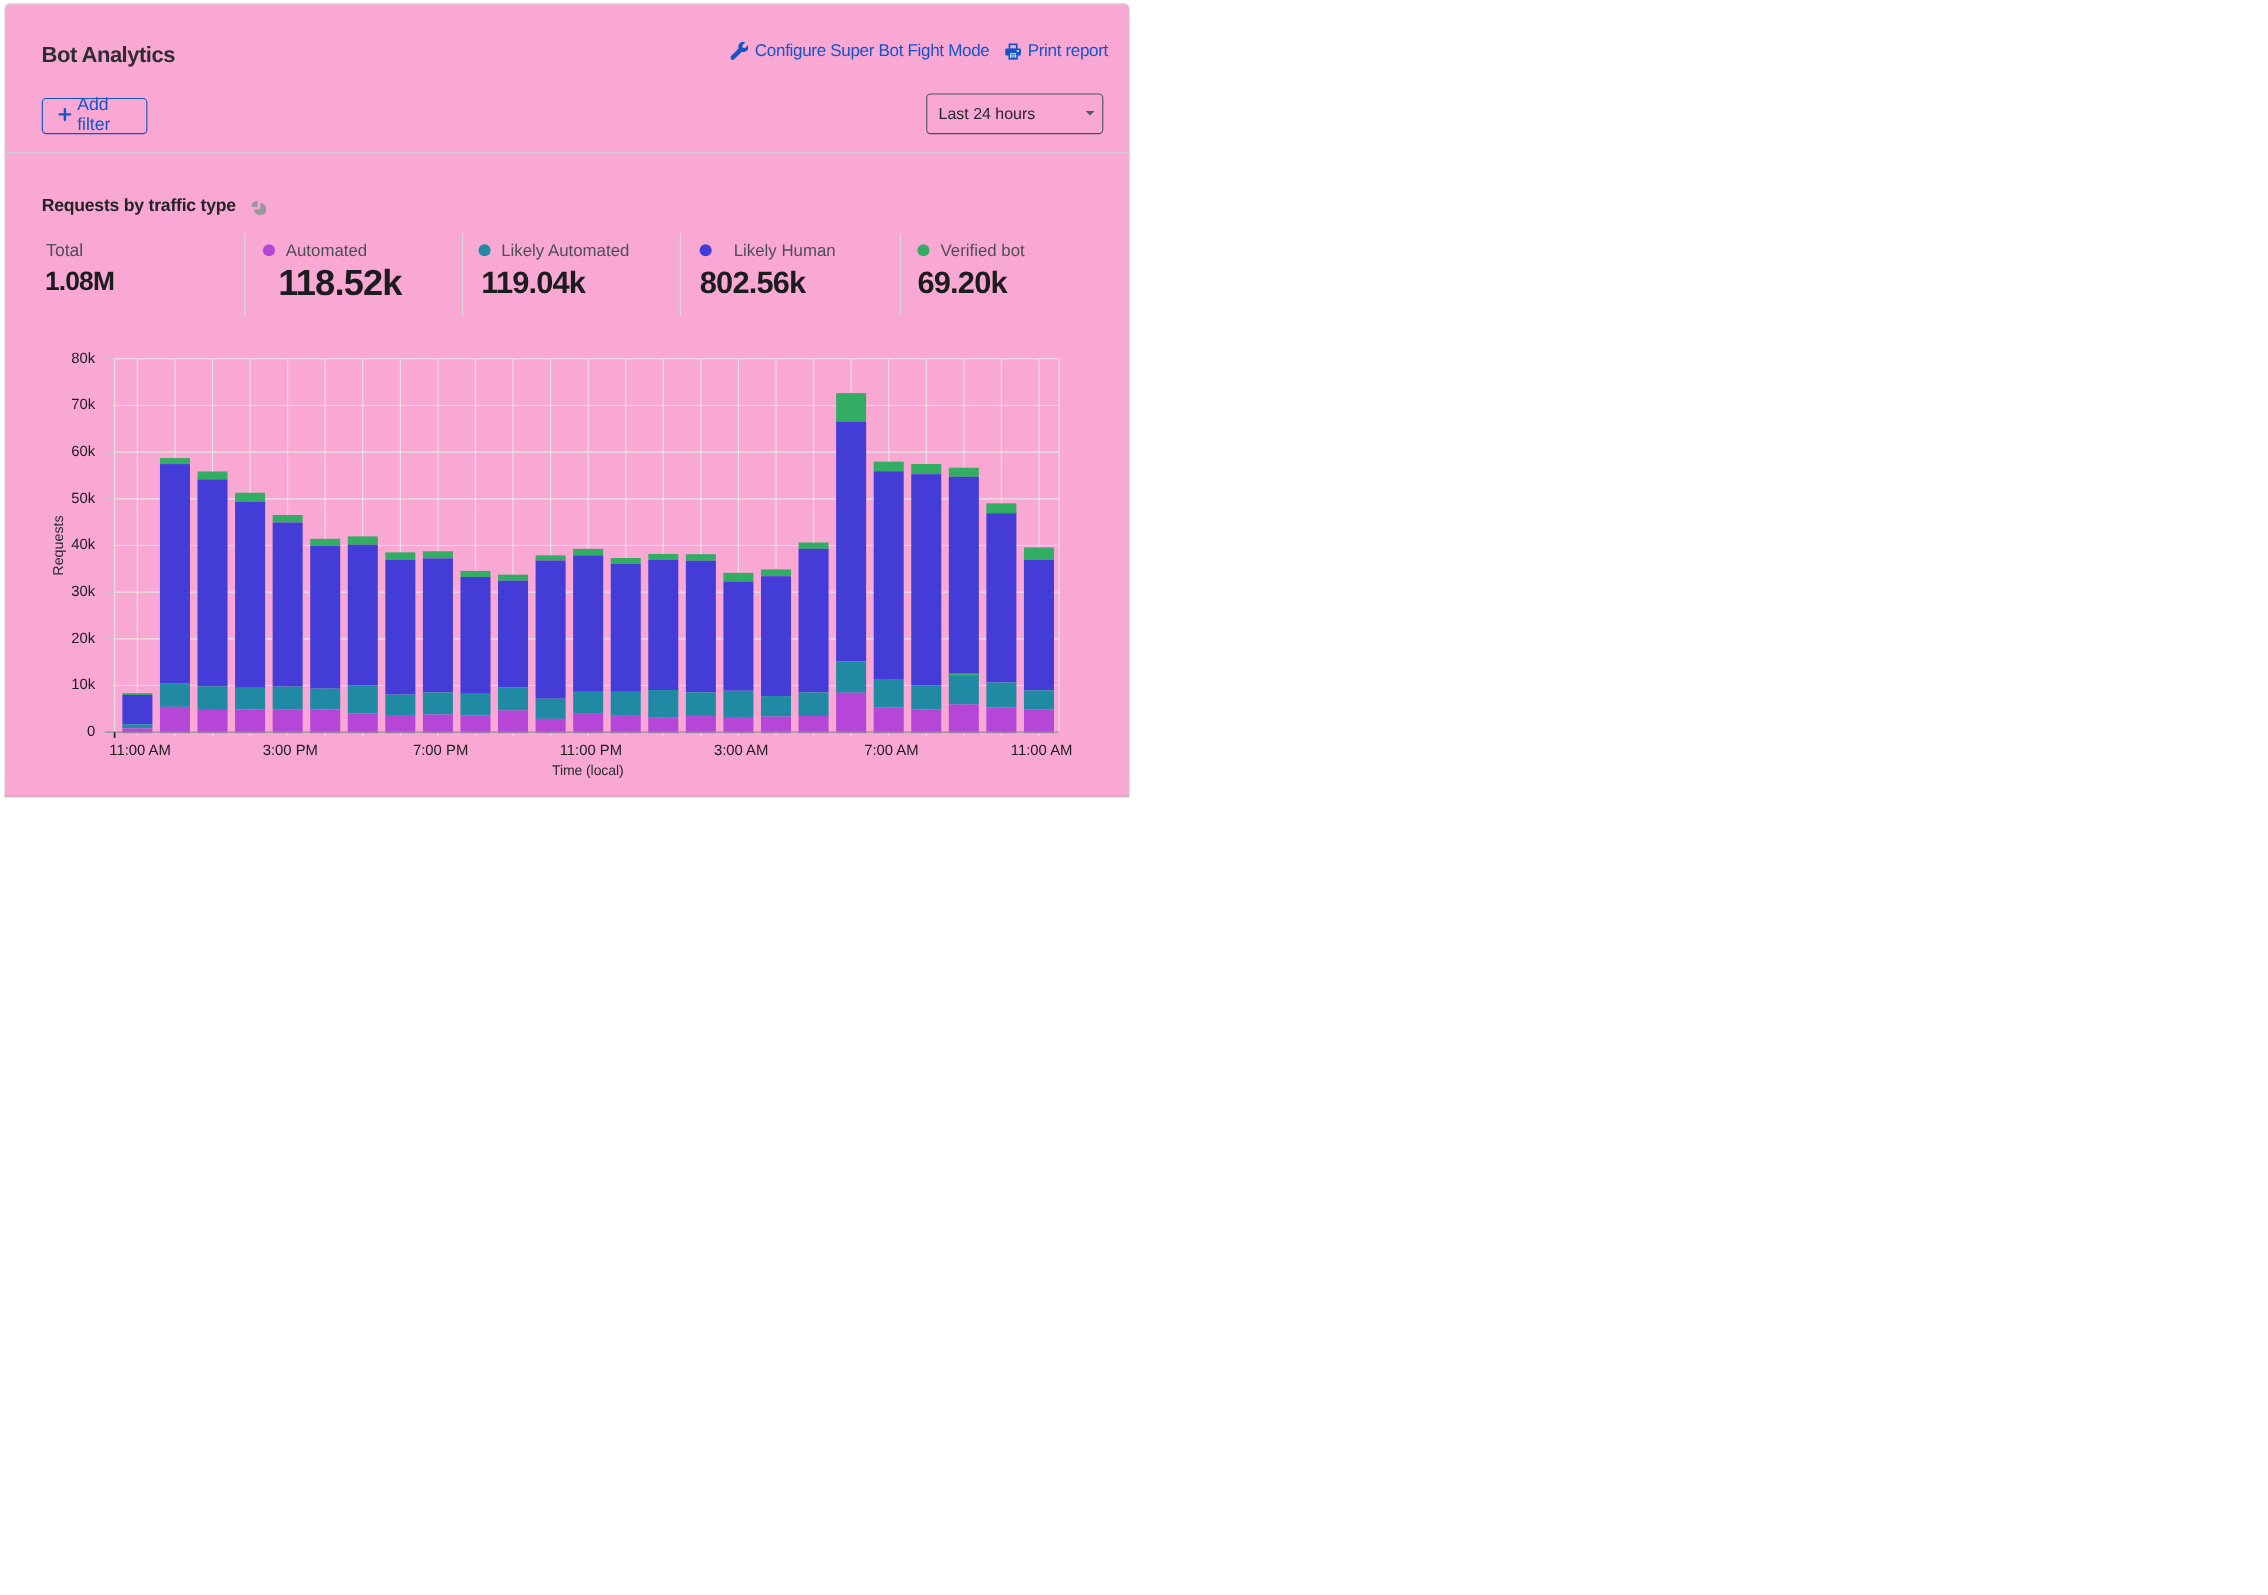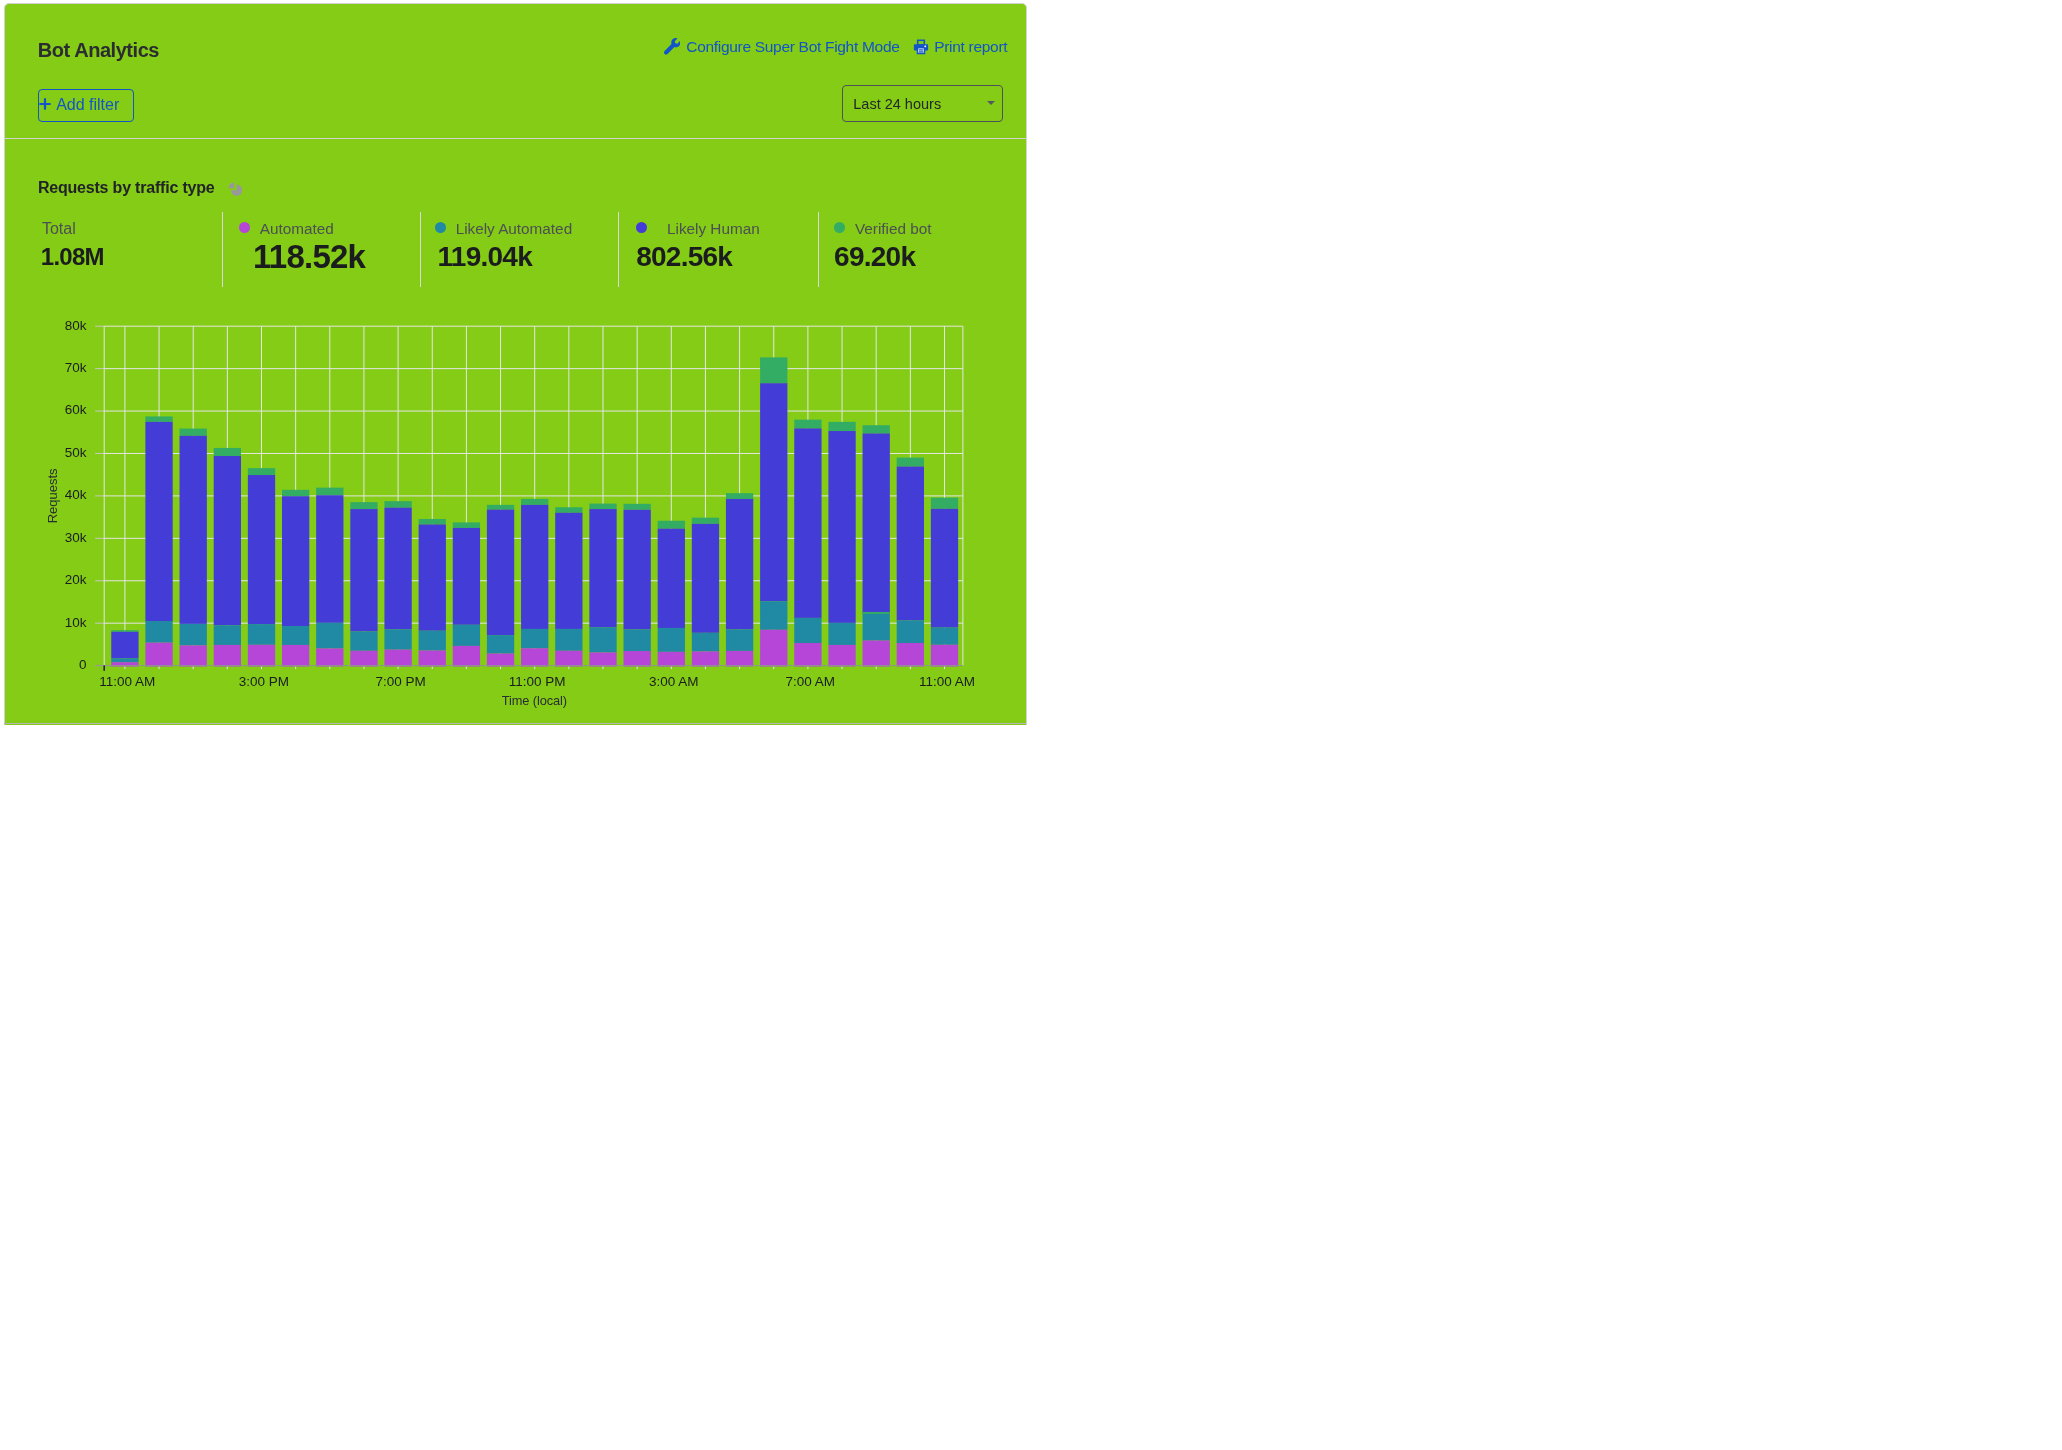--- a/index.html
+++ b/index.html
@@ -1,18 +1,18 @@
 <!DOCTYPE html>
 <html><head><meta charset="utf-8">
 <style>
 * { margin:0; padding:0; box-sizing:border-box; }
 html,body { background:#fff; font-family:"Liberation Sans", sans-serif; }
 #page { position:relative; width:1031px; height:725px; overflow:hidden; }
 .card { position:absolute; left:4.3px; top:3.2px; width:1023px; height:760px;
-        border:1px solid #d2d2d2; border-radius:5px; background:#84cc16; }
+        border:1px solid #d2d2d2; border-radius:5px; background:#f9a8d4; }
 svg text { font-family:"Liberation Sans", sans-serif; }
 </style></head>
 <body>
 <div id="page">
 <div class="card">
 
   <div style="position:absolute;left:32.5px;top:33.75px;font-size:20px;line-height:25px;font-weight:bold;color:#2b2d30;letter-spacing:-0.45px">Bot Analytics</div>
   <div style="position:absolute;right:19px;top:34.3px;display:flex;align-items:center;height:18px">
     <span style="margin-right:5.8px">
           <svg width="16.5" height="16.5" viewBox="0 0 512 512" style="display:block;position:relative;top:-1px">
@@ -25,21 +25,21 @@
             <rect x="4.7" y="1.3" width="6.6" height="4.6" fill="none" stroke="#1155c8" stroke-width="1.5"></rect>
             <rect x="0.9" y="5.2" width="14.2" height="6.2" rx="0.9" fill="#1155c8"></rect>
             <rect x="11.4" y="6.6" width="1.7" height="1.7" fill="#fff"></rect>
             <rect x="4.5" y="8.7" width="7.0" height="5.8" fill="#fff" stroke="#1155c8" stroke-width="1.5"></rect>
             <line x1="5.8" y1="10.9" x2="10.2" y2="10.9" stroke="#1155c8" stroke-width="1.3"></line>
             <line x1="5.8" y1="12.9" x2="10.2" y2="12.9" stroke="#1155c8" stroke-width="1.3"></line>
           </svg>
         </span>
     <span style="font-size:15.5px;letter-spacing:-0.3px;color:#1155c8">Print report</span>
   </div>
-  <div style="position:absolute;left:32.35px;top:84.85px;width:96px;height:32.6px;border:1px solid #1155c8;border-radius:4px;display:flex;align-items:center;padding-left:0">
+  <div style="position:absolute;left:32.35px;top:84.85px;width:96px;height:32.6px;border:1px solid #1155c8;border-radius:4px;display:flex;align-items:center;padding-left:14px">
     <span style="margin-right:5.5px;position:relative;top:-1px">
           <svg width="12" height="12" viewBox="0 0 12 12" style="display:block">
             <path d="M6 1.2v9.6M1.2 6h9.6" stroke="#1155c8" stroke-width="2.2" stroke-linecap="round"></path>
           </svg>
         </span>
     <span style="font-size:16px;color:#1155c8">Add filter</span>
   </div>
   <div style="position:absolute;left:836.7px;top:81.3px;width:161px;height:36.1px;border:1px solid #4d5257;border-radius:4px">
     <span style="position:absolute;left:10.3px;top:9.4px;font-size:14.5px;color:#23262a">Last 24 hours</span>
     <span style="position:absolute;right:7.2px;top:14.2px;width:0;height:0;border-left:4.8px solid transparent;border-right:4.8px solid transparent;border-top:4.8px solid #54595f"></span>

